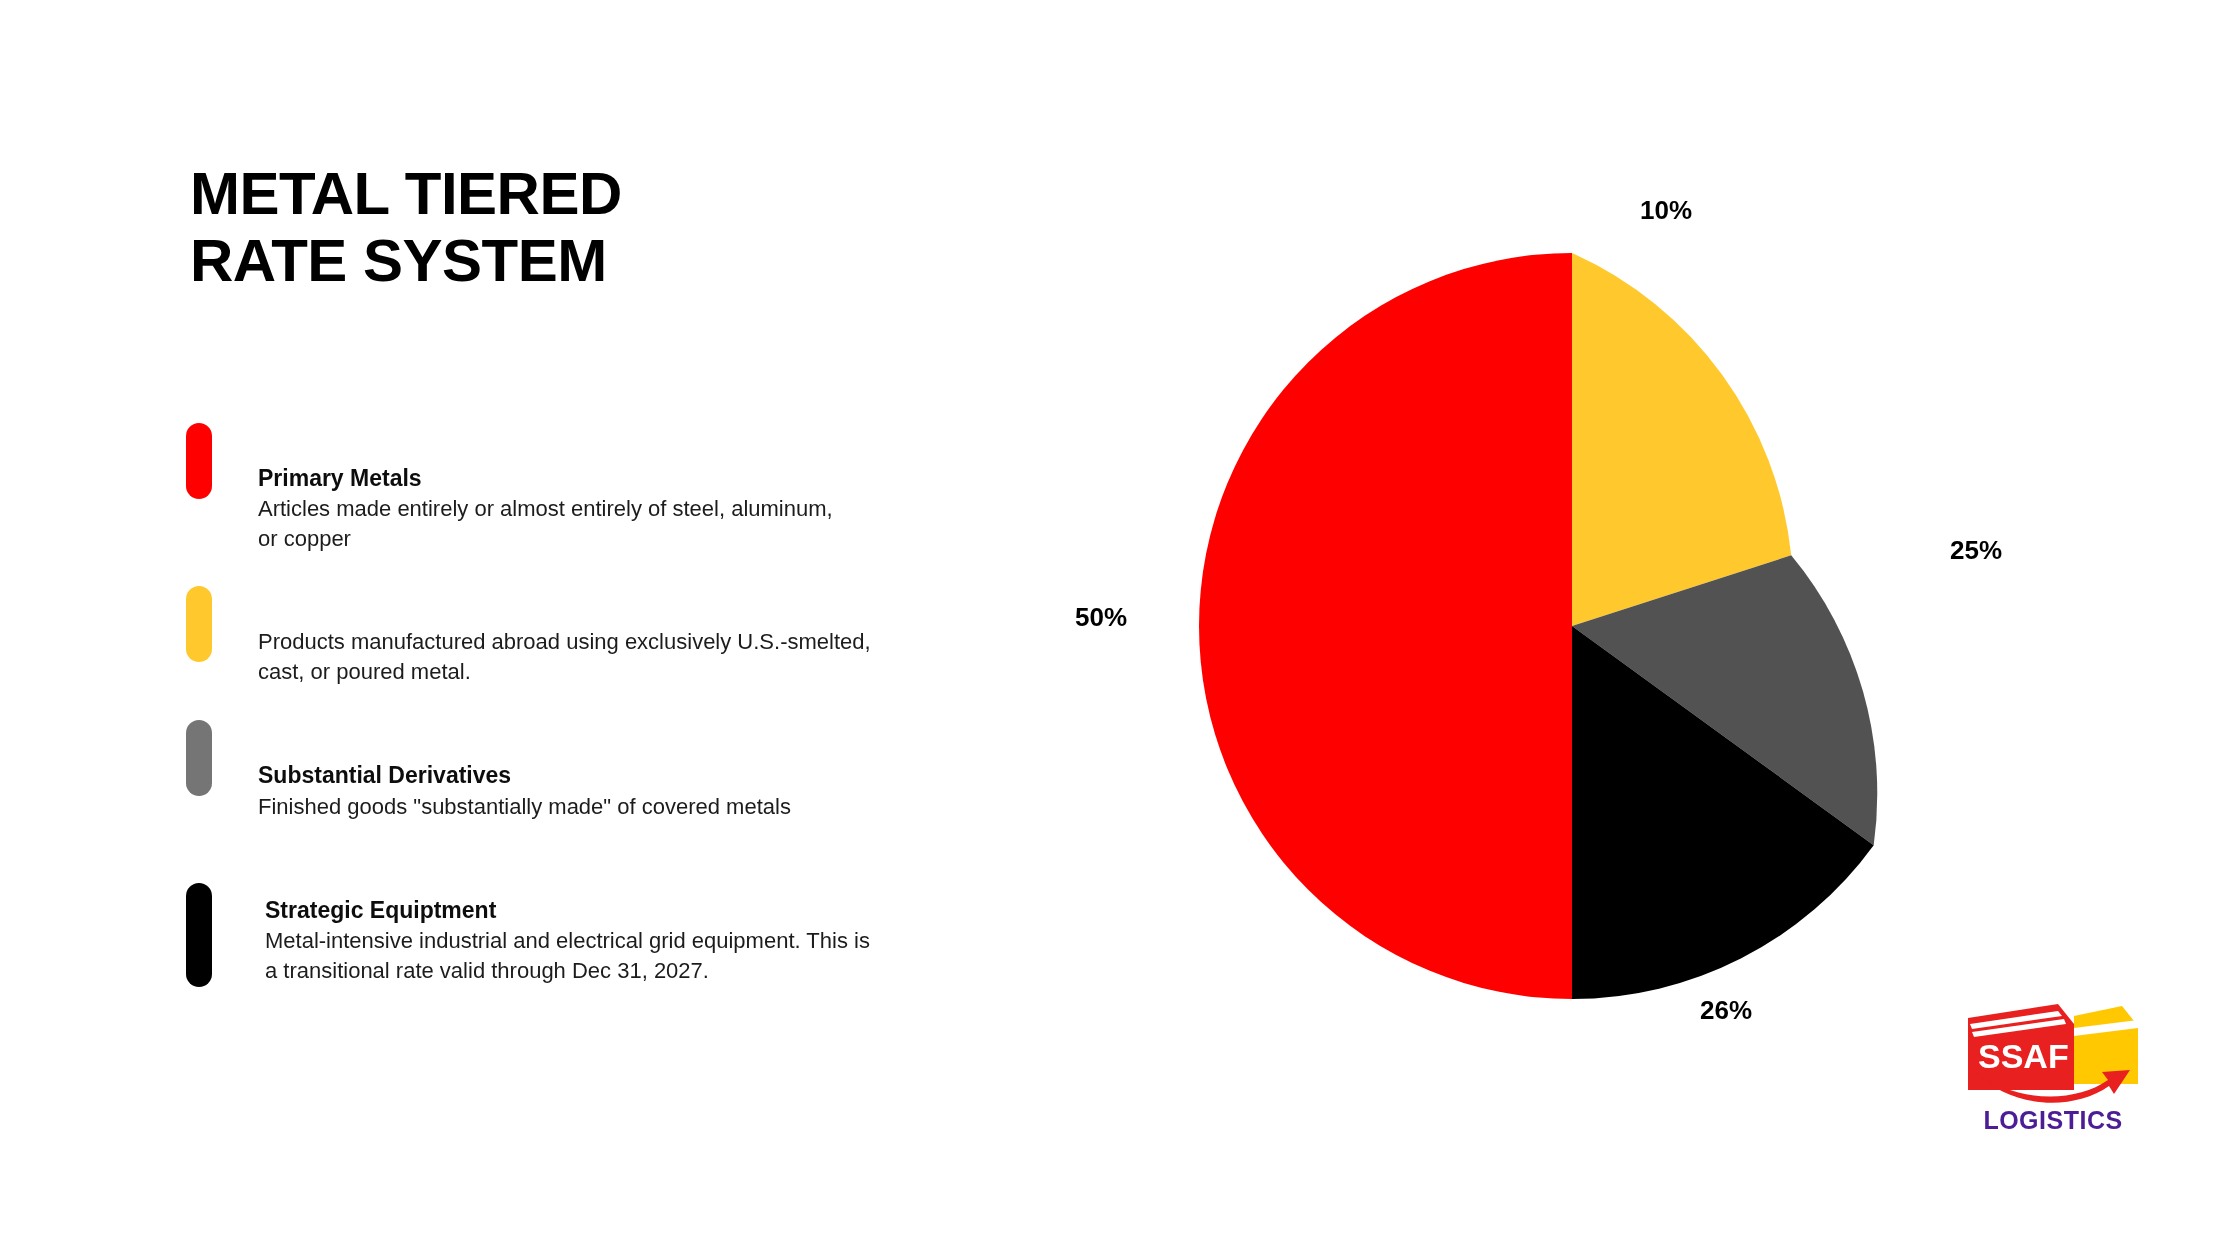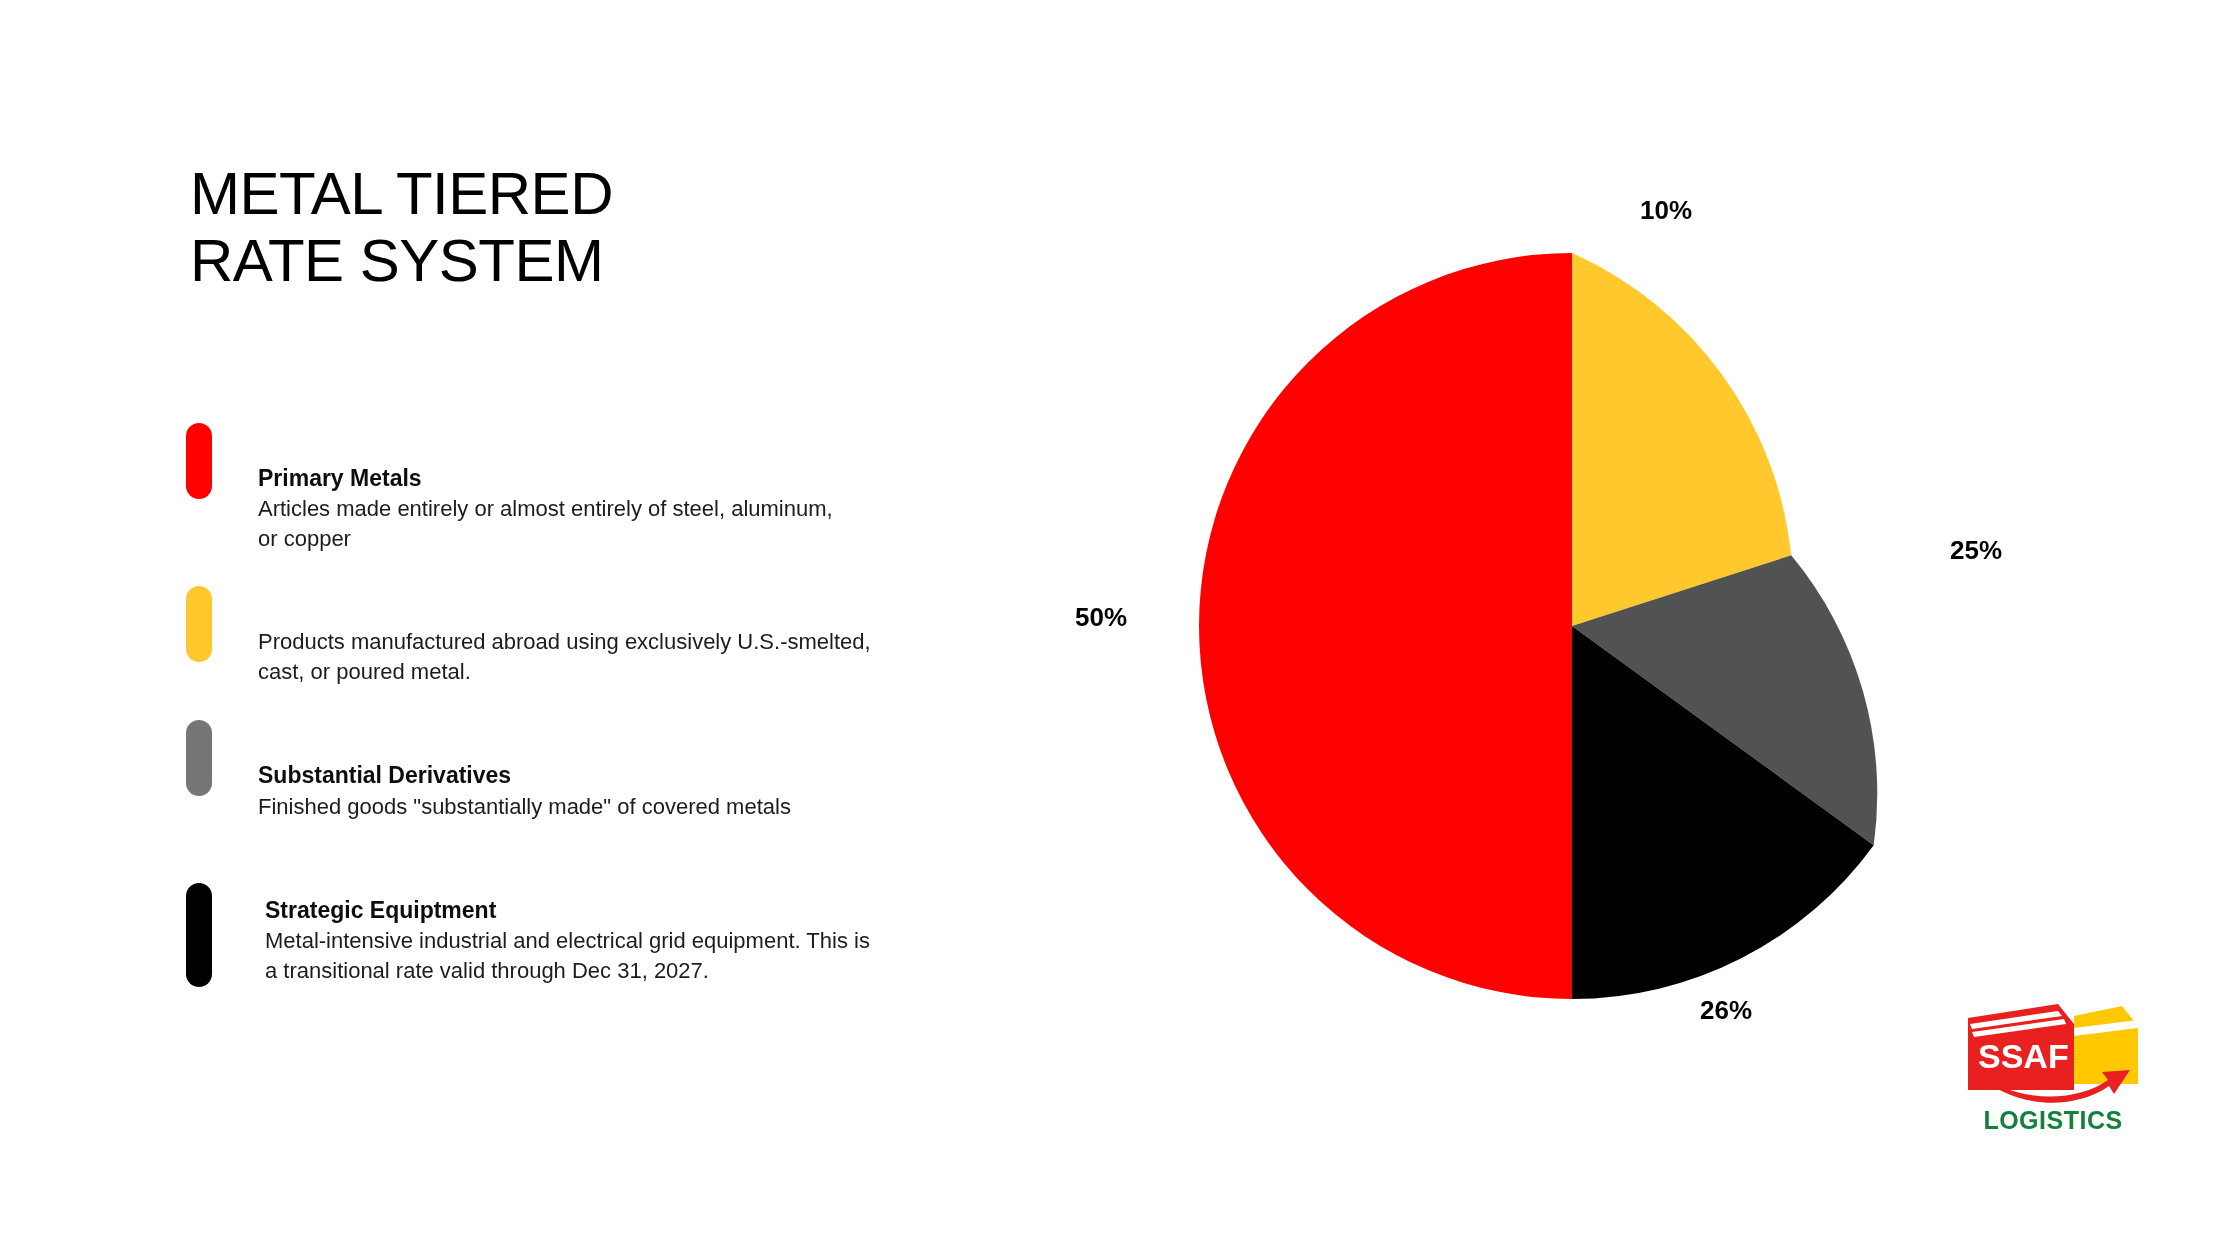--- a/index.html
+++ b/index.html
@@ -22,21 +22,21 @@
 
   
   .title-block {
     position: absolute;
     left: 190px;
     top: 160px;
     width: 760px;
   }
   .title-line {
     font-size: 60px;
-    font-weight: 400;
+    font-weight: 700;
     letter-spacing: -0.5px;
     line-height: 1.12;
     color: #000000;
     white-space: nowrap;
   }
 
   
   .legend {
     position: absolute;
     left: 186px;
@@ -111,21 +111,21 @@
   .logo-mark { position: absolute; left: 14px; top: 0; }
   .logo-word {
     position: absolute;
     left: 0;
     top: 108px;
     width: 210px;
     text-align: center;
     font-size: 25px;
     font-weight: 800;
     letter-spacing: 0.5px;
-    color: #15803d;
+    color: #4c1d95;
   }
 </style>
 </head>
 <body>
 
 <div id="slide">
 
   <div class="title-block">
     <div class="title-line">METAL TIERED</div>
     <div class="title-line">RATE SYSTEM</div>

